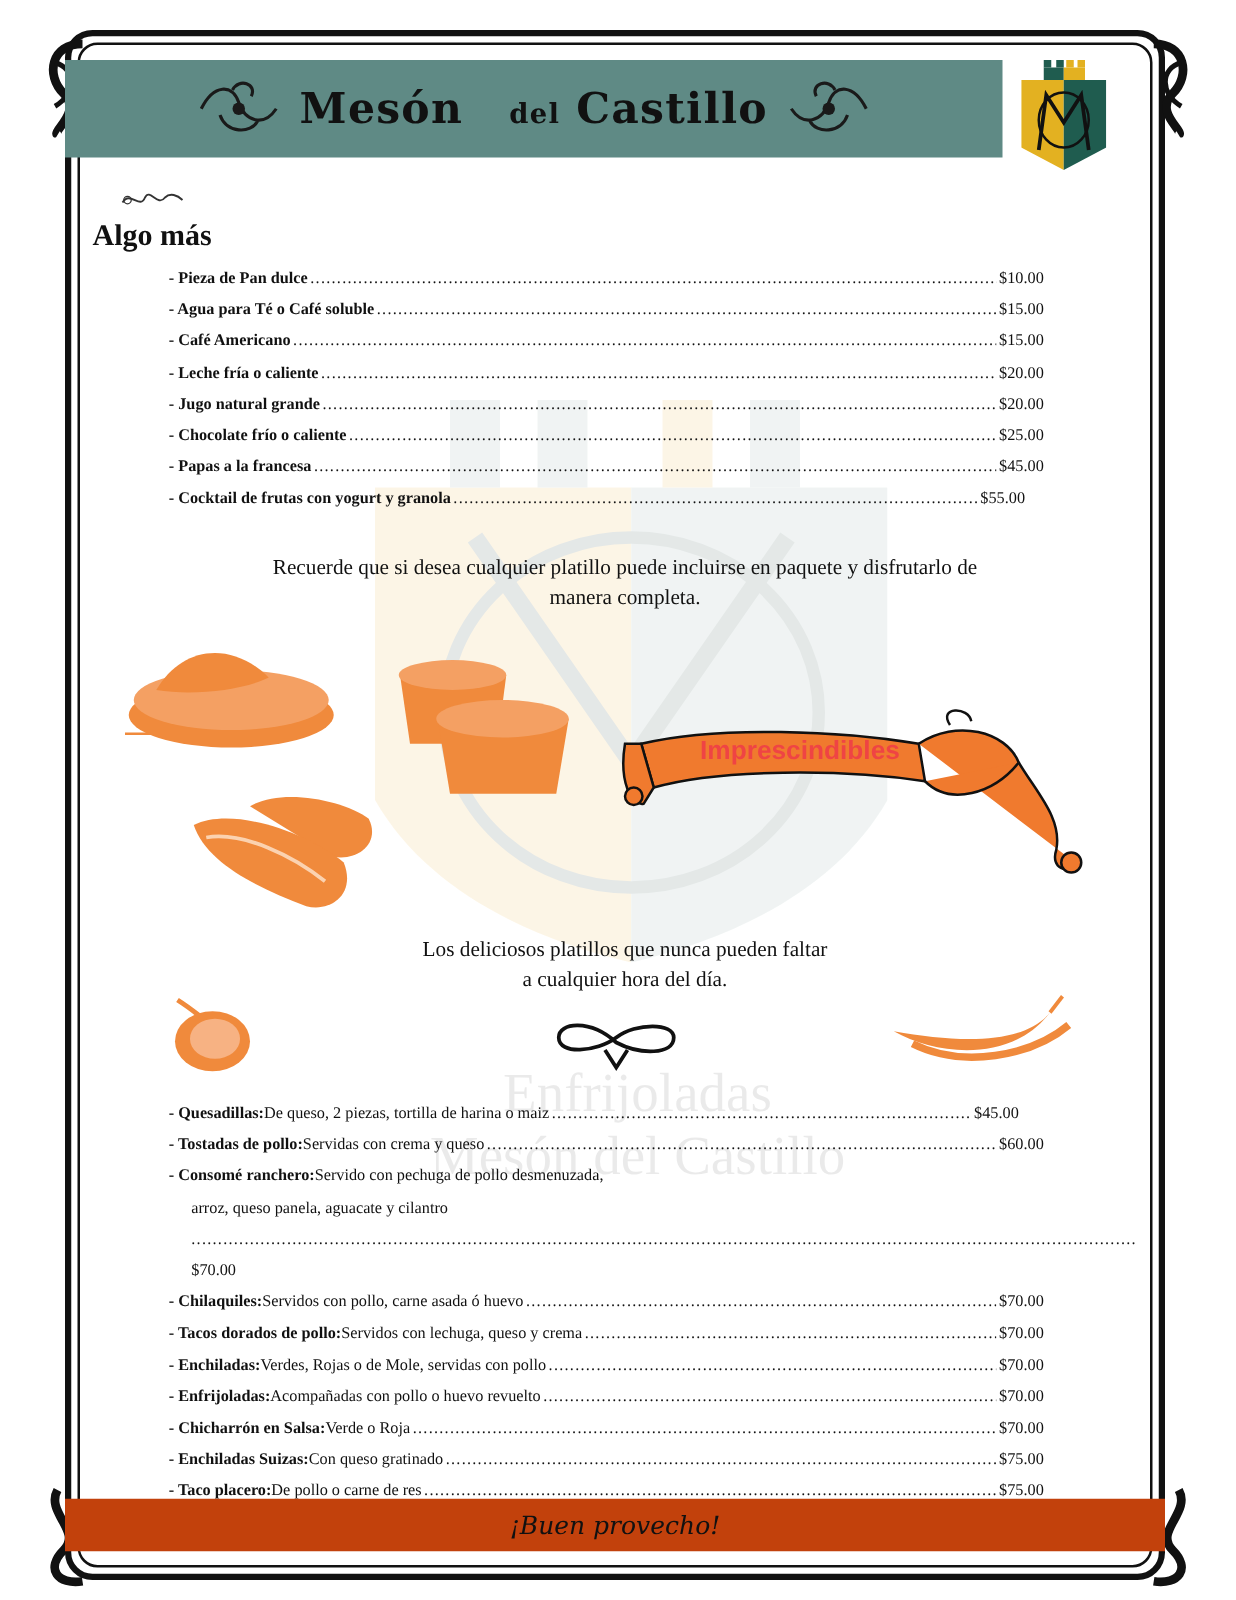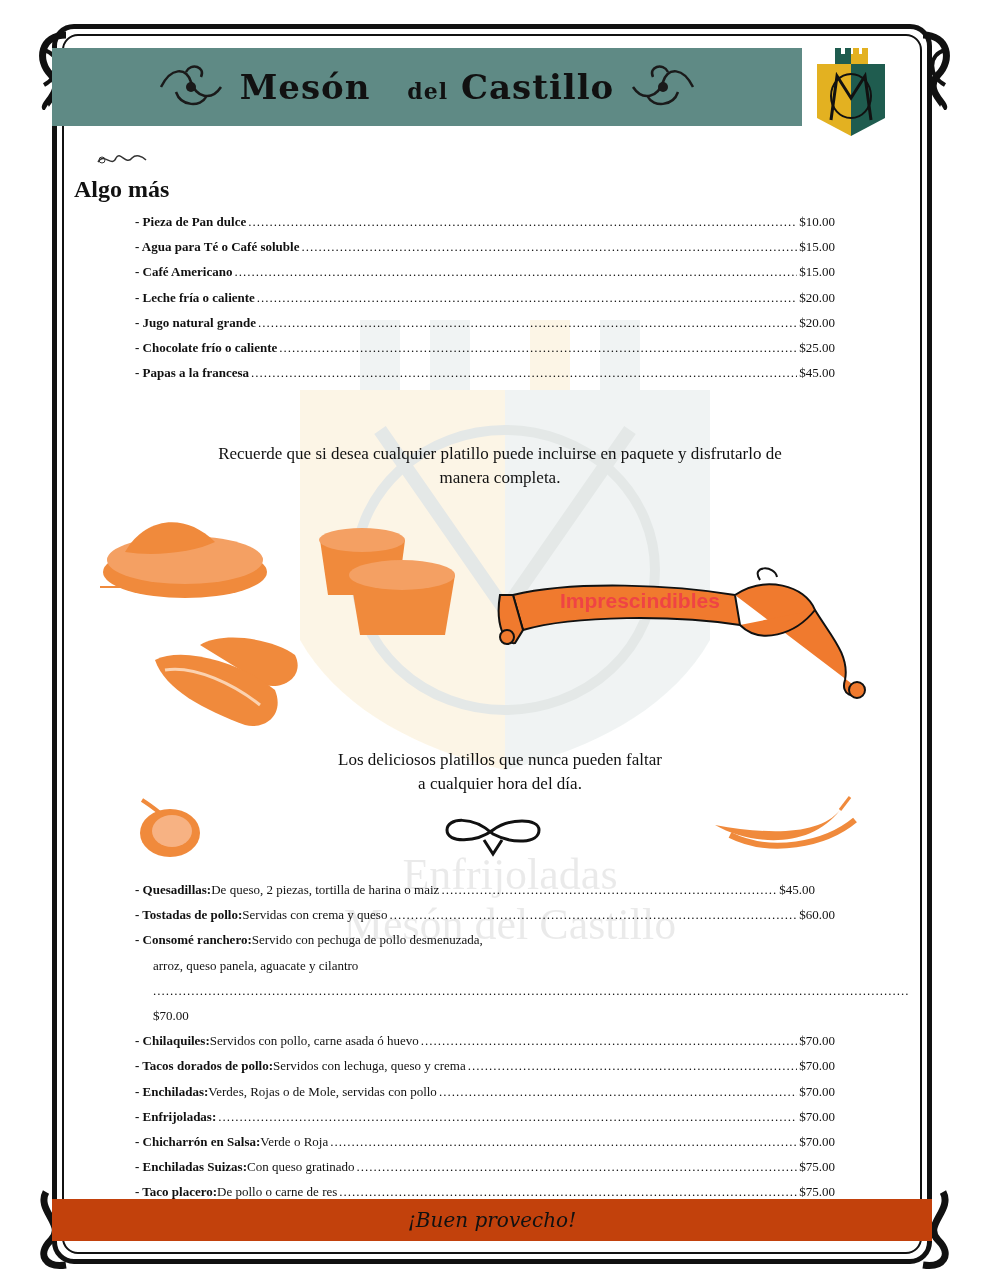--- a/index.html
+++ b/index.html
@@ -131,20 +131,25 @@
   <div class="row">
       <span class="name">- Chocolate frío o caliente</span>
       <span class="dots"></span>
       <span class="price">$25.00</span>
     </div>
   <div class="row">
       <span class="name">- Papas a la francesa</span>
       <span class="dots"></span>
       <span class="price">$45.00</span>
     </div>
+  <div class="row" style="width:685px">
+      <span class="name">- Cocktail de frutas con yogurt y granola</span>
+      <span class="dots"></span>
+      <span class="price">$55.00</span>
+    </div>
 </div>
 
 <div class="note" style="top:442px">
   <div>Recuerde que si desea cualquier platillo puede incluirse en paquete y disfrutarlo de</div>
   <div>manera completa.</div>
 </div>
 
 <svg class="food" style="left:95px;top:512px" width="180" height="95" viewBox="0 0 180 95">
   <ellipse cx="90" cy="60" rx="82" ry="26" fill="#f08a3c"></ellipse>
   <ellipse cx="90" cy="48" rx="78" ry="24" fill="#f4a063"></ellipse>
@@ -234,20 +239,21 @@
       <span class="price">$70.00</span>
     </div>
   <div class="row">
       <span class="name">- Enchiladas:</span>
       <span class="desc"> Verdes, Rojas o de Mole, servidas con pollo</span>
       <span class="dots"></span>
       <span class="price">$70.00</span>
     </div>
   <div class="row">
       <span class="name">- Enfrijoladas:</span>
+      <span class="desc"> Acompañadas con pollo o huevo revuelto</span>
       <span class="dots"></span>
       <span class="price">$70.00</span>
     </div>
   <div class="row">
       <span class="name">- Chicharrón en Salsa:</span>
       <span class="desc"> Verde o Roja</span>
       <span class="dots"></span>
       <span class="price">$70.00</span>
     </div>
   <div class="row">

